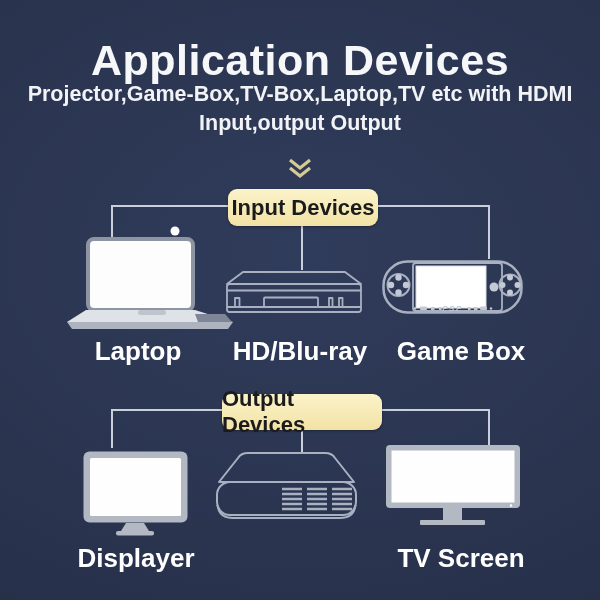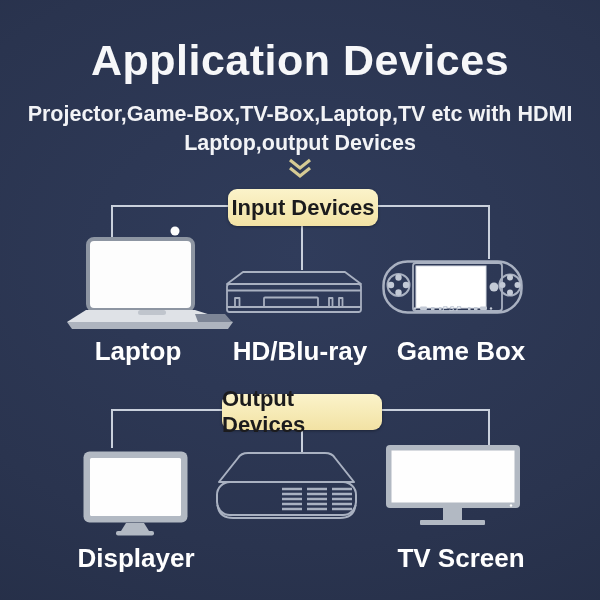--- a/index.html
+++ b/index.html
@@ -6,21 +6,21 @@
   .stage{
     position:relative;width:600px;height:600px;overflow:hidden;
     background:radial-gradient(ellipse 130% 95% at 50% 42%, #303c5b 0%, #2a344f 52%, #212a41 100%);
     font-family:"Liberation Sans", sans-serif;
   }
   .title{
     position:absolute;top:36px;left:0;width:600px;text-align:center;
     font-size:43px;font-weight:700;color:#f6f7f9;letter-spacing:0.5px;
   }
   .subtitle{
-    position:absolute;top:100px;left:0;width:600px;text-align:center;
+    position:absolute;top:80px;left:0;width:600px;text-align:center;
     font-size:21.5px;font-weight:600;color:#f2f3f6;line-height:29px;
   }
   .chevron{position:absolute;left:287px;top:158px;}
   .hline,.vline{position:absolute;background:#c9d0dc;z-index:1;}
   .hline{height:2px;}
   .vline{width:2px;}
   .tag{
     position:absolute;z-index:3;display:flex;align-items:center;justify-content:center;
     background:linear-gradient(#fbf3ca,#f2e2a4);
     border-radius:9px;color:#1b1b1d;font-size:22px;font-weight:600;
@@ -35,21 +35,21 @@
   }
 </style>
 </head>
 <body>
 
 <div class="stage">
 
   <div class="title">Application Devices</div>
   <div class="subtitle">
     <div>Projector,Game-Box,TV-Box,Laptop,TV etc with HDMI</div>
-    <div>Laptop,output Devices</div>
+    <div>Input,output Output</div>
   </div>
   <svg class="chevron" width="26" height="21" viewBox="0 0 26 21">
     <polyline points="3,2 13,10 23,2" fill="none" stroke="#d6cb94" stroke-width="3.2"></polyline>
     <polyline points="3,10 13,18 23,10" fill="none" stroke="#d6cb94" stroke-width="3.2"></polyline>
   </svg>
 
   <div class="hline" style="left:112px;top:205px;width:378px;"></div>
   <div class="vline" style="left:111px;top:205px;height:33px;"></div>
   <div class="vline" style="left:301px;top:205px;height:65px;"></div>
   <div class="vline" style="left:488px;top:205px;height:54px;"></div>

